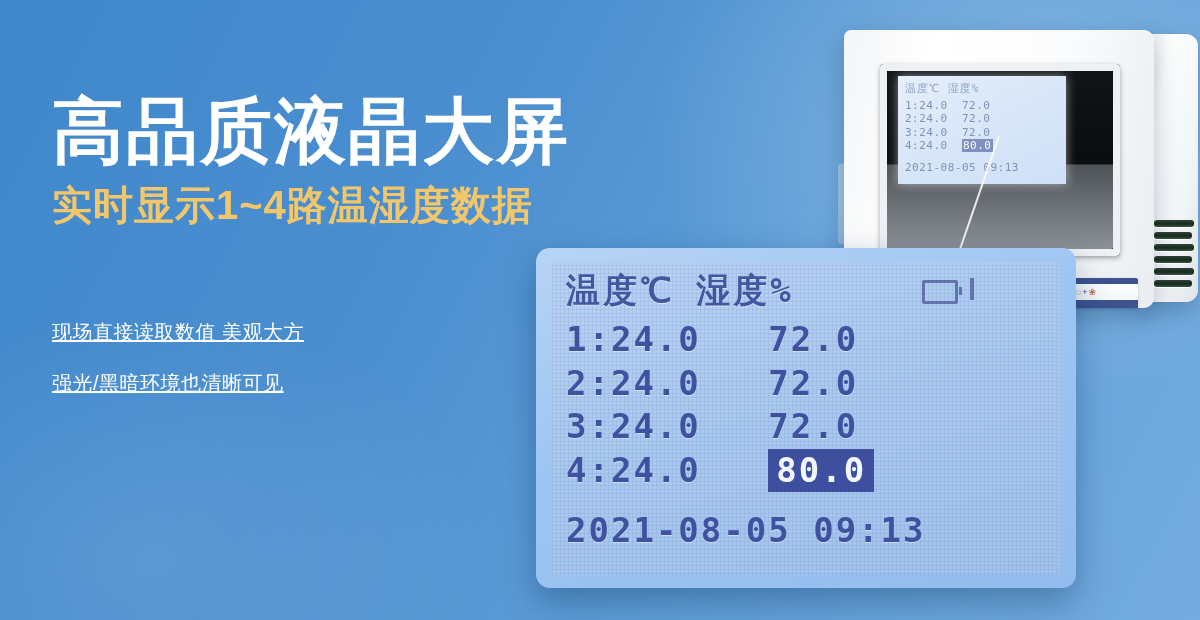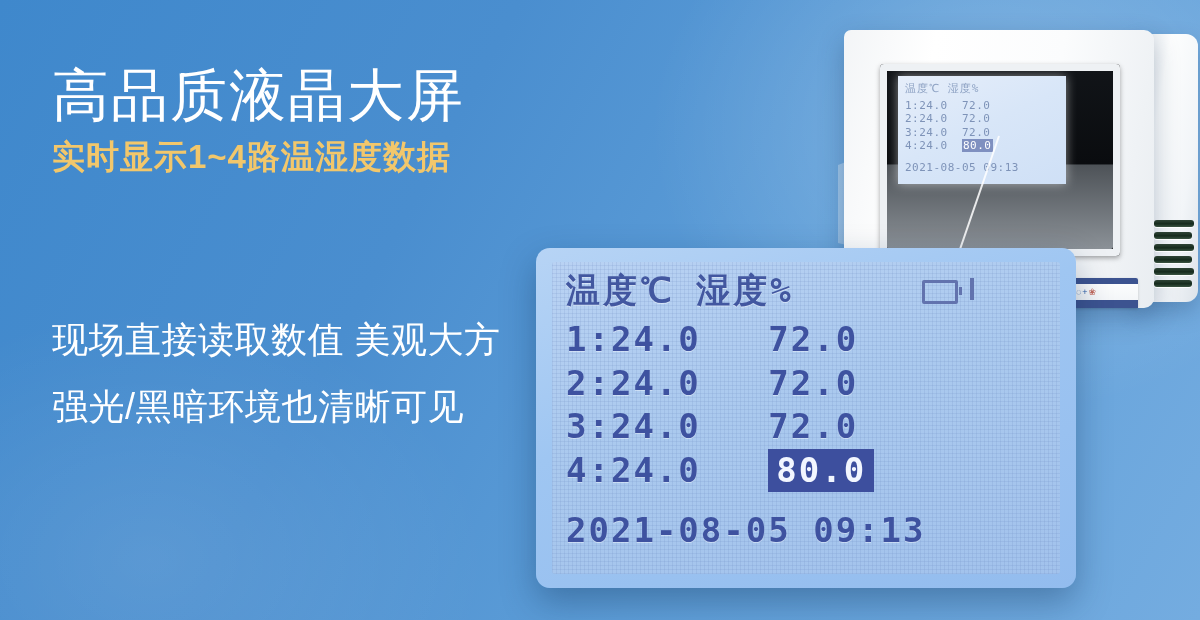--- a/index.html
+++ b/index.html
@@ -14,31 +14,31 @@
   
   .bloom{position:absolute;border-radius:50%;pointer-events:none;}
   .bloom-a{left:620px;top:-180px;width:760px;height:620px;
     background:radial-gradient(ellipse at center,rgba(255,255,255,.22),rgba(255,255,255,0) 65%);}
   .bloom-b{left:-200px;top:300px;width:700px;height:520px;
     background:radial-gradient(ellipse at center,rgba(255,255,255,.10),rgba(255,255,255,0) 68%);}
 
   
   .copy{position:absolute;left:52px;top:66px;width:600px;}
   .headline{
-    font-size:57px;line-height:1.04;font-weight:normal;color:#ffffff;
-    letter-spacing:2px;white-space:nowrap;
+    font-size:72px;line-height:1.04;font-weight:bold;color:#ffffff;
+    letter-spacing:2px;white-space:nowrap;margin-top:28px;
   }
   .subhead{
-    margin-top:14px;font-size:33px;line-height:1.12;font-weight:bold;
+    margin-top:14px;font-size:40px;line-height:1.12;font-weight:bold;
     color:#f2c76b;letter-spacing:1px;white-space:nowrap;
   }
   .features{position:absolute;left:52px;top:322px;width:560px;}
   .feature{
-    font-size:36px;line-height:1.0;color:#ffffff;letter-spacing:.5px;
-    margin-bottom:31px;white-space:nowrap;font-weight:normal;
+    font-size:20px;line-height:1.0;color:#ffffff;letter-spacing:.5px;
+    margin-bottom:31px;white-space:nowrap;font-weight:normal;text-decoration:underline;
   }
 
   
   .device-wrap{position:absolute;left:838px;top:24px;width:362px;height:300px;}
   .device-body{
     position:absolute;left:6px;top:6px;width:310px;height:278px;border-radius:7px 10px 10px 7px;
     background:linear-gradient(100deg,#f3f5f7 0%,#ffffff 26%,#fbfcfd 62%,#e9edf1 100%);
     box-shadow:0 10px 26px rgba(20,50,90,.30);
   }
   .device-side{

